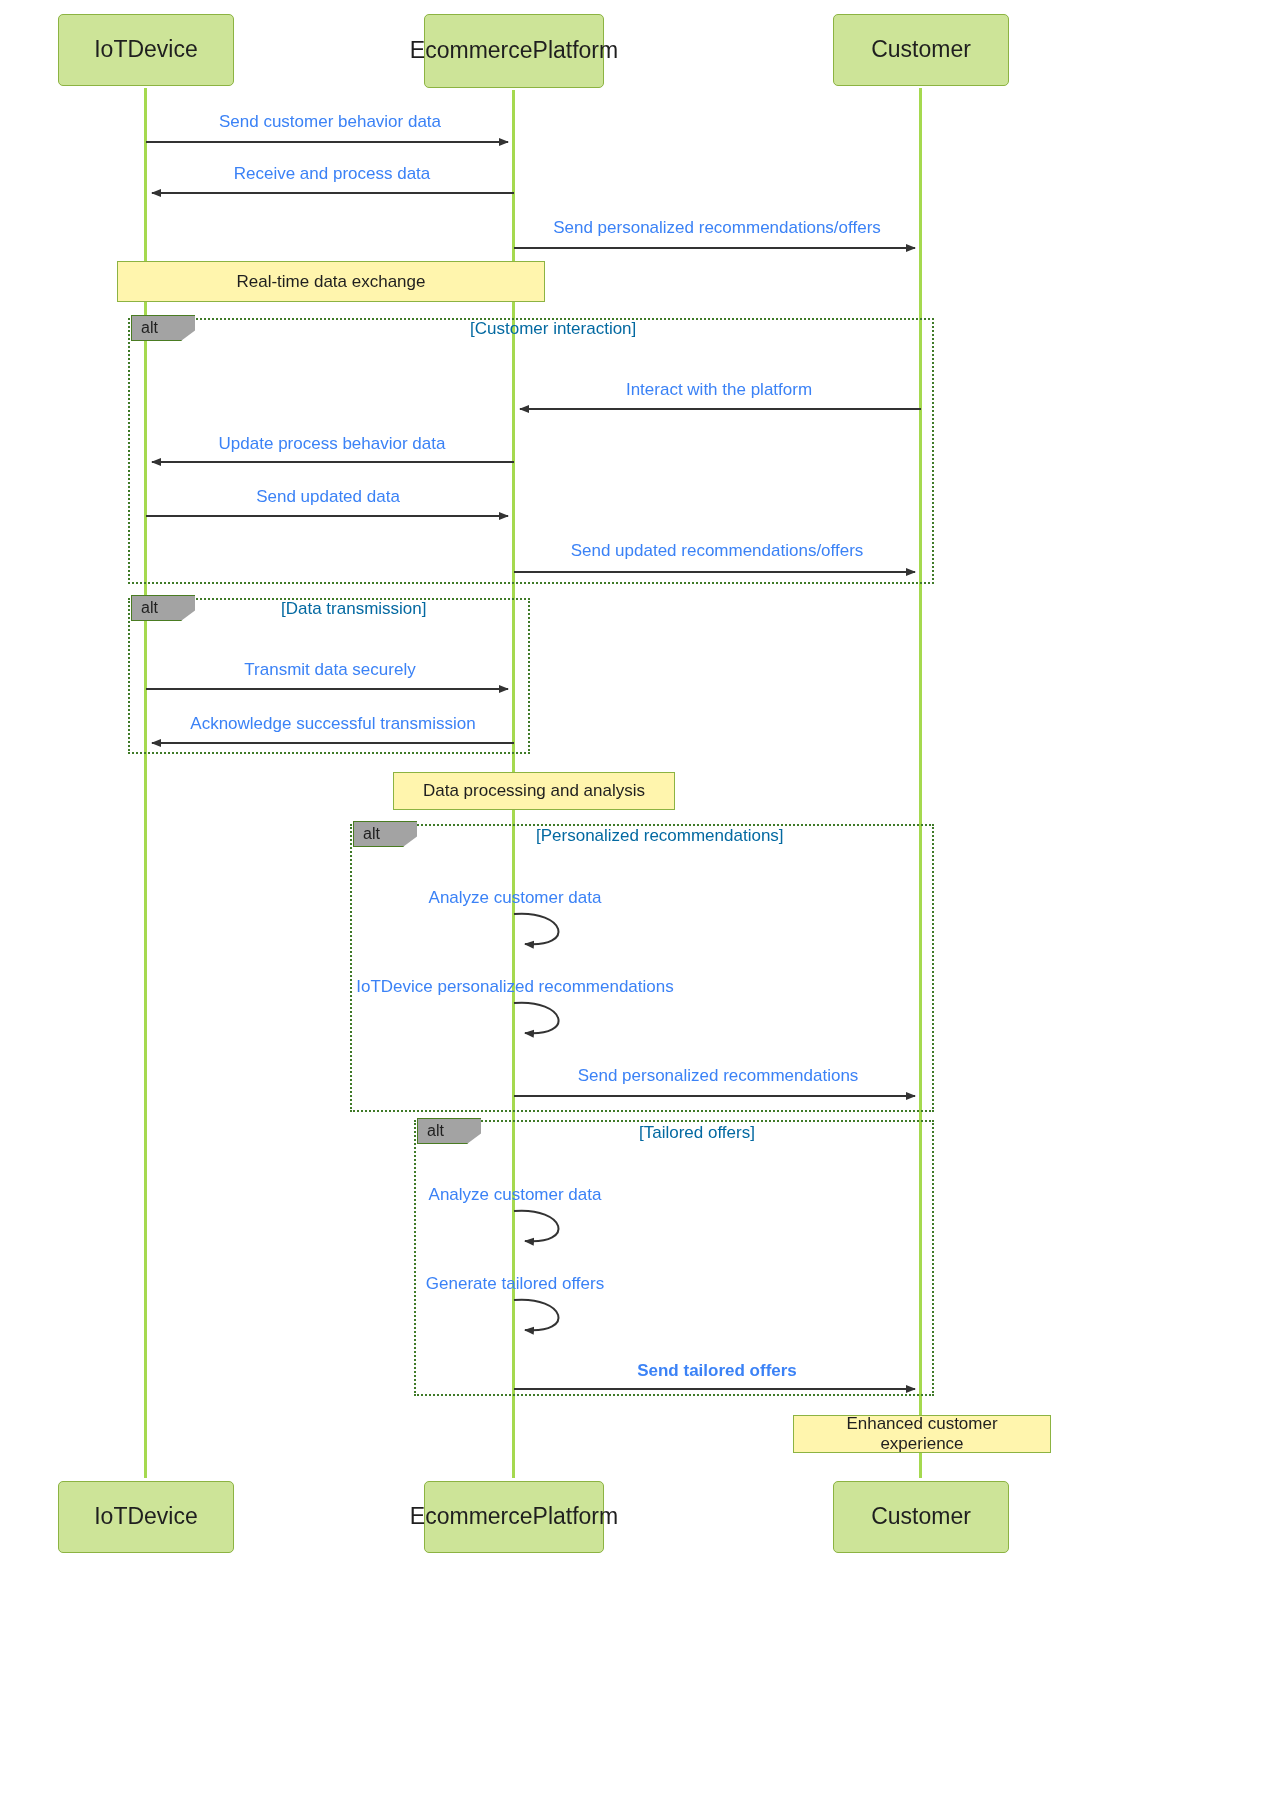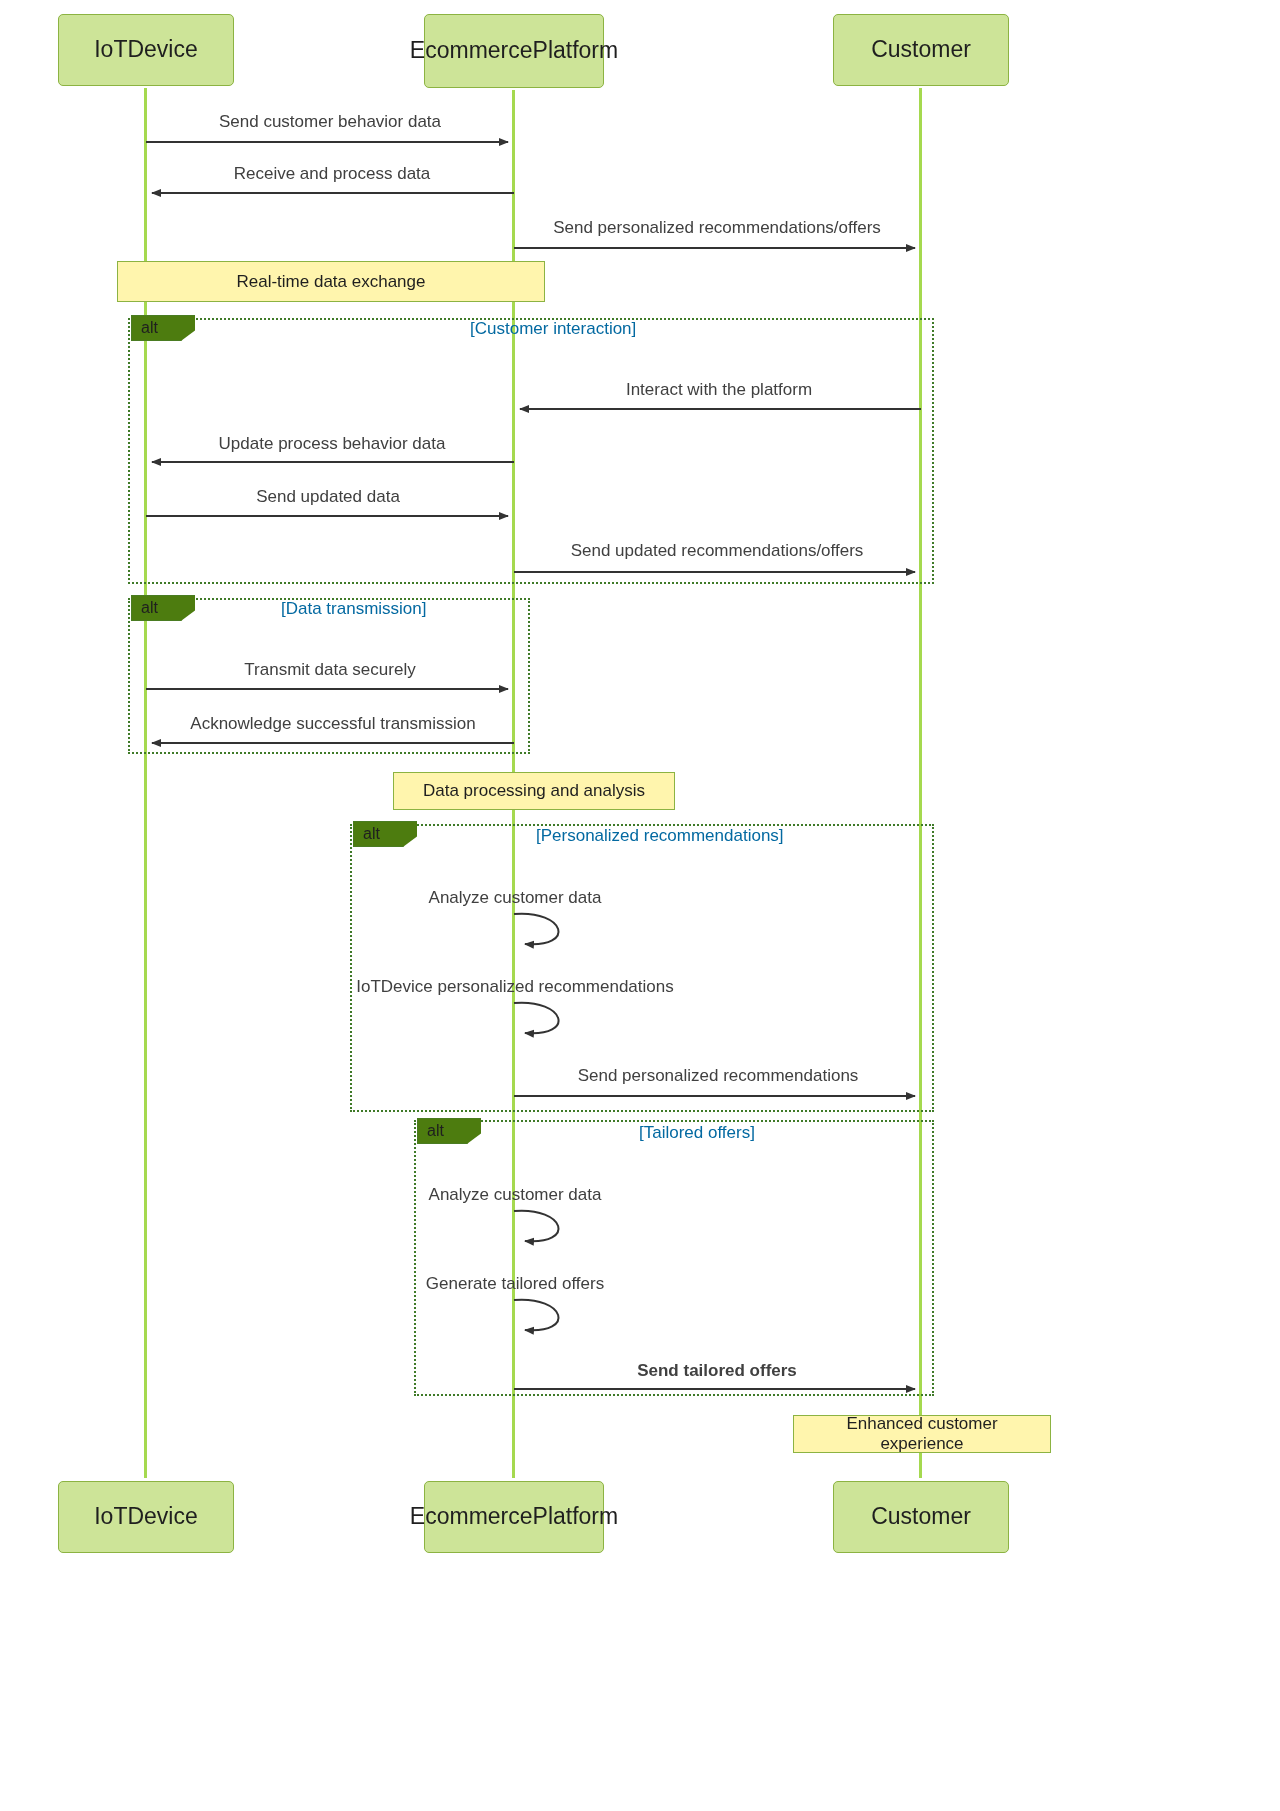--- a/index.html
+++ b/index.html
@@ -53,37 +53,37 @@
   }
   .alt-label {
     position: absolute;
     display: flex;
     align-items: center;
     justify-content: flex-start;
     padding-left: 9px;
     font-size: 16px;
     color: #1f1f1f;
     font-family: "Liberation Sans", sans-serif;
-    background: #4d7c0f;
+    background: #a3a3a3;
     border: 1px solid #4a7c22;
     border-right: none;
     clip-path: polygon(0 0, 100% 0, 100% 60%, 78% 100%, 0 100%);
   }
   .alt-cond {
     position: absolute;
     font-size: 17px;
     color: #0369a1;
     font-family: "Liberation Sans", sans-serif;
     text-align: center;
     white-space: nowrap;
   }
   .msg-label {
     position: absolute;
     font-size: 17px;
-    color: #404040;
+    color: #3b82f6;
     font-family: "Liberation Sans", sans-serif;
     text-align: center;
     white-space: nowrap;
     transform: translateX(-50%);
   }
   .alt-frame {
     position: absolute;
     border: 2px dotted #3f7a28;
     pointer-events: none;
   }

